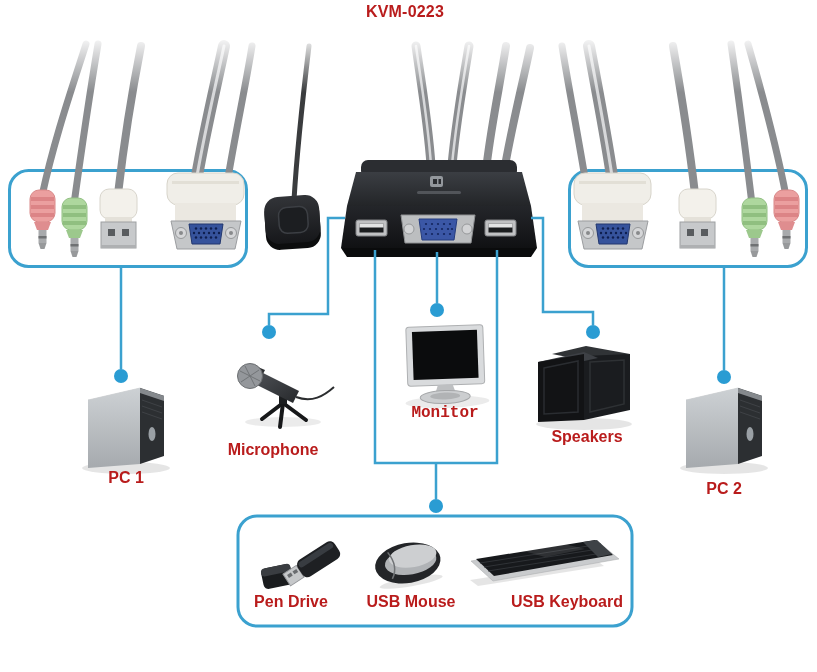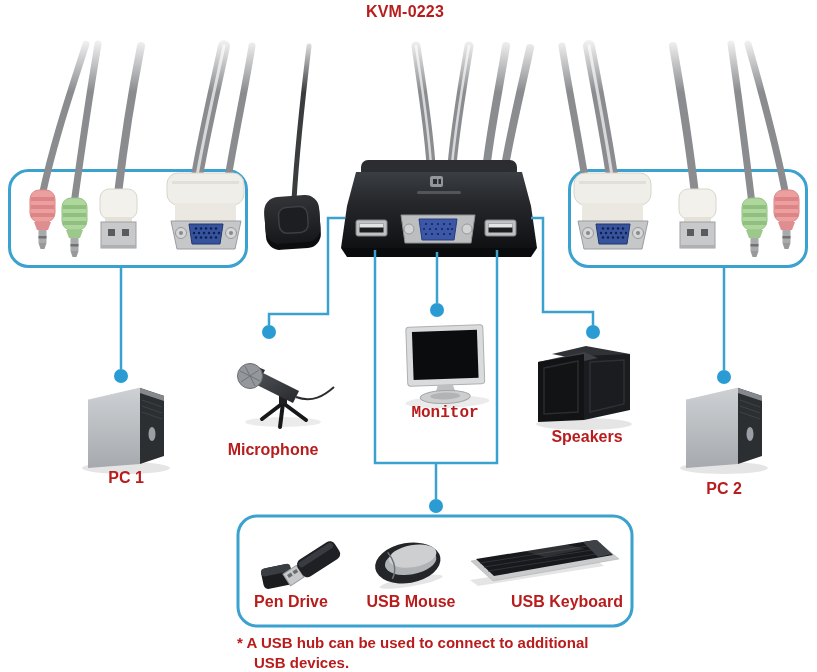--- a/index.html
+++ b/index.html
@@ -369,17 +369,13 @@
 
   <div class="dev-label" style="left:126px;top:469px;">PC 1</div>
   <div class="dev-label" style="left:724px;top:469px;margin-top:11px;">PC 2</div>
   <div class="dev-label" style="left:273px;top:441px;">Microphone</div>
   <div class="dev-label" style="left:445px;top:404px;font-family:Liberation Mono, monospace;">Monitor</div>
   <div class="dev-label" style="left:587px;top:428px;text-align:center;">Speakers</div>
   <div class="dev-label" style="left:291px;top:593px;">Pen Drive</div>
   <div class="dev-label" style="left:411px;top:593px;">USB Mouse</div>
   <div class="dev-label" style="left:567px;top:593px;">USB Keyboard</div>
 
-  <div class="footnote">
-    <span>* A USB hub can be used to connect to additional</span>
-    <span class="fn2">USB devices.</span>
-  </div>
 </div>
 
 </body></html>

